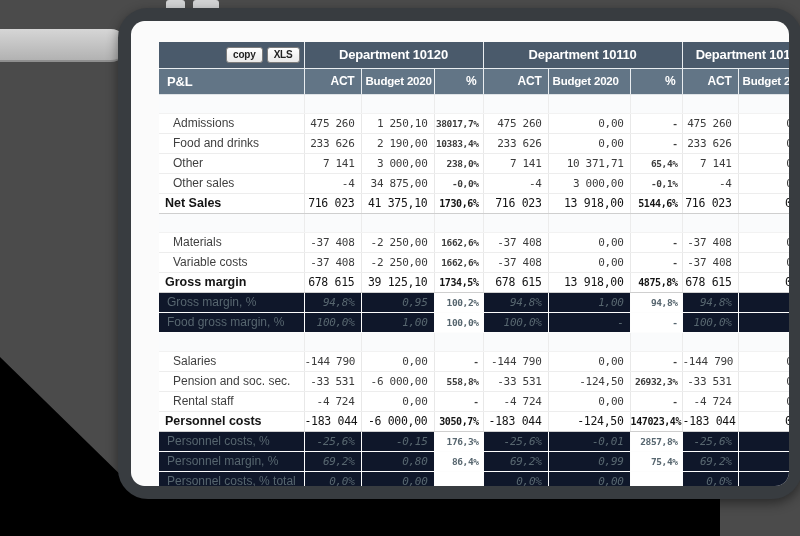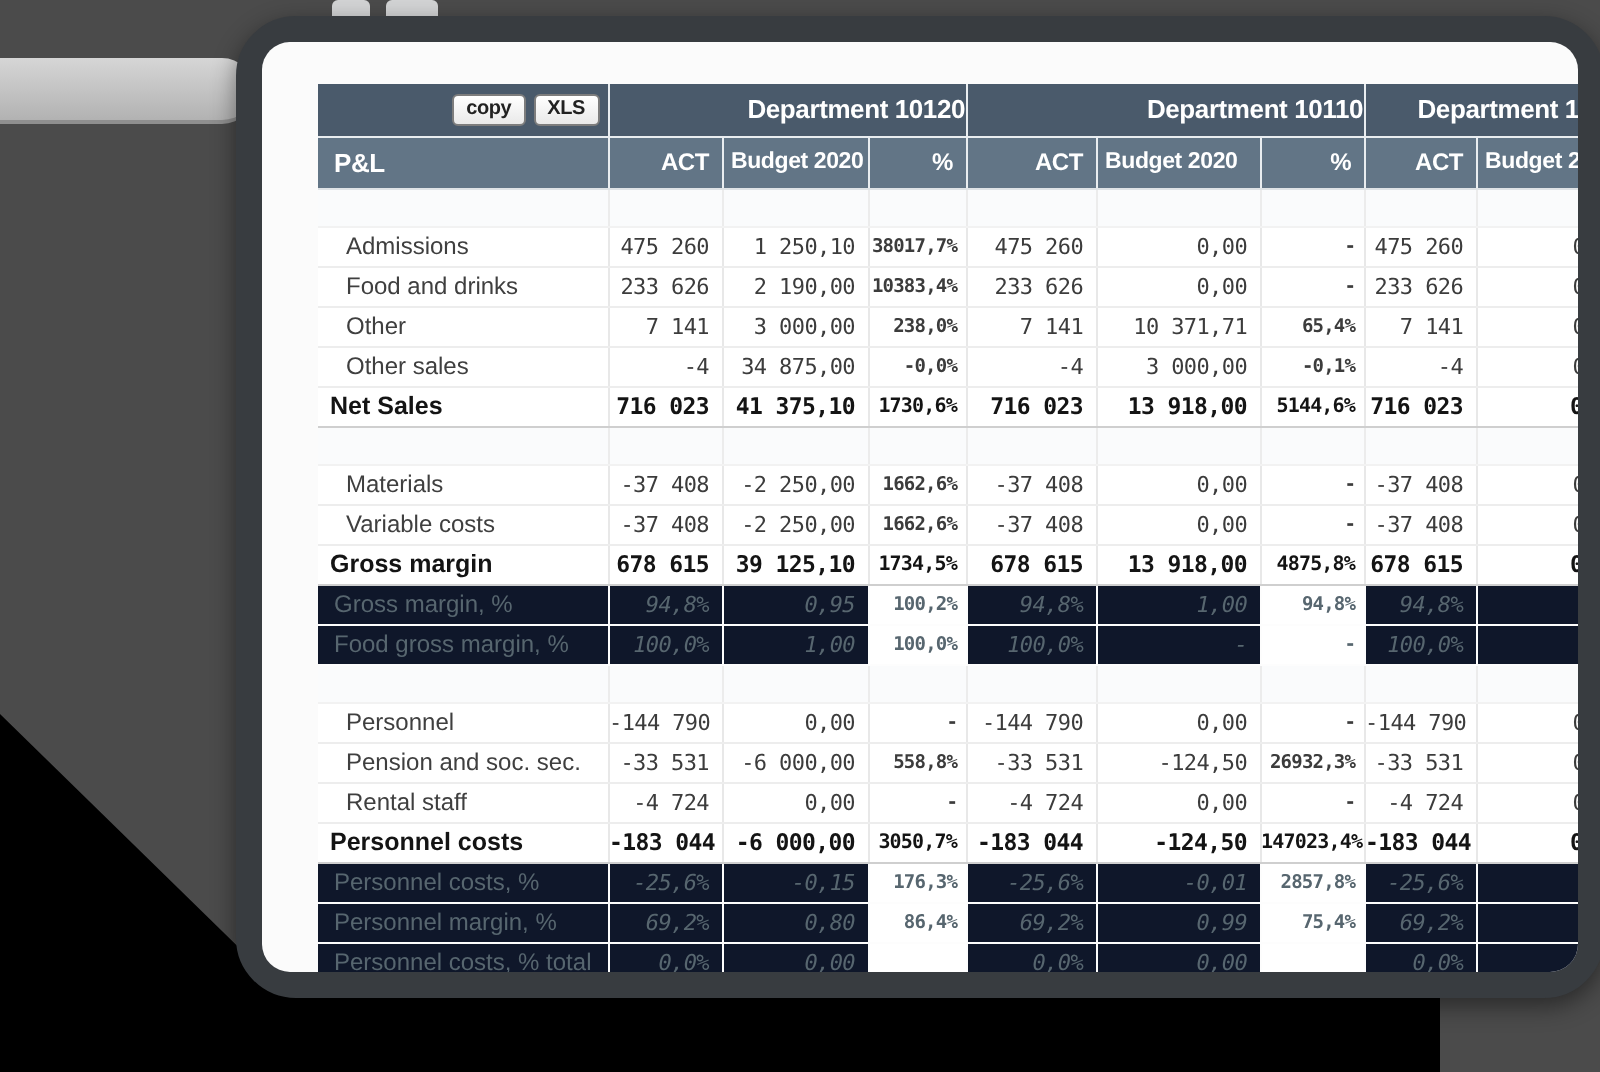--- a/index.html
+++ b/index.html
@@ -32,21 +32,21 @@
   }
   .panel-inner{position:absolute;left:0;top:0;right:0;bottom:0;overflow:hidden;border-radius:14px;background:#fbfbfb;}
   .clip{position:absolute;left:28px;top:21px;width:646px;height:444px;overflow:hidden;}
   
   table.pnl{border-collapse:collapse;table-layout:fixed;width:659px;}
   td,th{box-sizing:border-box;overflow:hidden;white-space:nowrap;padding:0;}
   
   tr.hdr1 th{
     background:#4a5a6b;color:#fff;height:26px;
     font:bold 13px "Liberation Sans",sans-serif;letter-spacing:-.2px;
-    border-right:1px solid #e9edf0;border-bottom:1px solid #e9edf0;text-align:right;
+    border-right:1px solid #e9edf0;border-bottom:1px solid #e9edf0;text-align:center;
   }
   tr.hdr2 th{
     background:#627586;color:#fff;height:26px;
     font:bold 12px "Liberation Sans",sans-serif;letter-spacing:-.2px;
     border-right:1px solid #e9edf0;border-bottom:1px solid #dfe3e6;
   }
   tr.hdr2 th.h-lbl{text-align:left;padding-left:8px;font-size:13px;}
   tr.hdr2 th.h-act,tr.hdr2 th.h-pct{text-align:right;padding-right:6px;}
   tr.hdr2 th.h-bud{text-align:left;padding-left:4px;font-size:11.5px;}
   .btn{
@@ -60,21 +60,21 @@
     height:20px;border-right:1px solid #e8e8e8;border-bottom:1px solid #ededed;
     font:11px "DejaVu Sans Mono",monospace;color:#3c3c3c;
     text-align:right;padding-right:6px;background:#fff;letter-spacing:-.3px;
   }
   tr.r td.lbl{
     font:12px "Liberation Sans",sans-serif;text-align:left;
     padding-left:14px;padding-right:2px;color:#3f3f3f;letter-spacing:0;margin-left:18px;
   }
   tr.r td.pct{font:bold 9.5px "DejaVu Sans Mono",monospace;padding-right:4px;letter-spacing:-.4px;}
   tr.spacer td{height:19px;background:#fafbfc;border-right:1px solid #ececec;border-bottom:1px solid #f2f2f2;}
-  tr.bold td{font-weight:bold;color:#141414;border-top:1px solid #9e9e9e;border-bottom:1px solid #cfcfcf;font-size:11.5px;}
+  tr.bold td{font-weight:normal;color:#141414;border-top:1px solid #9e9e9e;border-bottom:1px solid #cfcfcf;font-size:11.5px;}
   tr.bold td.lbl{font:bold 12.5px "Liberation Sans",sans-serif;padding-left:6px;color:#141414;}
   tr.bold td.pct{font-size:10px;font-weight:bold;}
   tr.metric td{background:#0f172a;font-style:italic;color:#57666f;border-right:1px solid #fdfdfd;border-bottom:1px solid #fdfdfd;}
   tr.metric td.lbl{padding-left:8px;color:#57666f;}
   tr.metric td.pct{background:#fff;}
   .pc-green{color:#2fae4f;}
   .pc-red{color:#e4566b;}
   .pc-dash{color:#93a29b;font-weight:normal;}
 </style>
 </head>
@@ -257,21 +257,21 @@
               <td></td>
               <td></td>
               <td></td>
               <td></td>
               <td></td>
               <td></td>
               <td></td>
               <td></td>
             </tr>
             <tr class="r ">
-              <td class="lbl">Personnel</td>
+              <td class="lbl">Salaries</td>
               <td>-144 790</td>
               <td>0,00</td>
               <td class="pct pc-dash">-</td>
               <td>-144 790</td>
               <td>0,00</td>
               <td class="pct pc-dash">-</td>
               <td>-144 790</td>
               <td>0,00</td>
             </tr>
             <tr class="r ">

